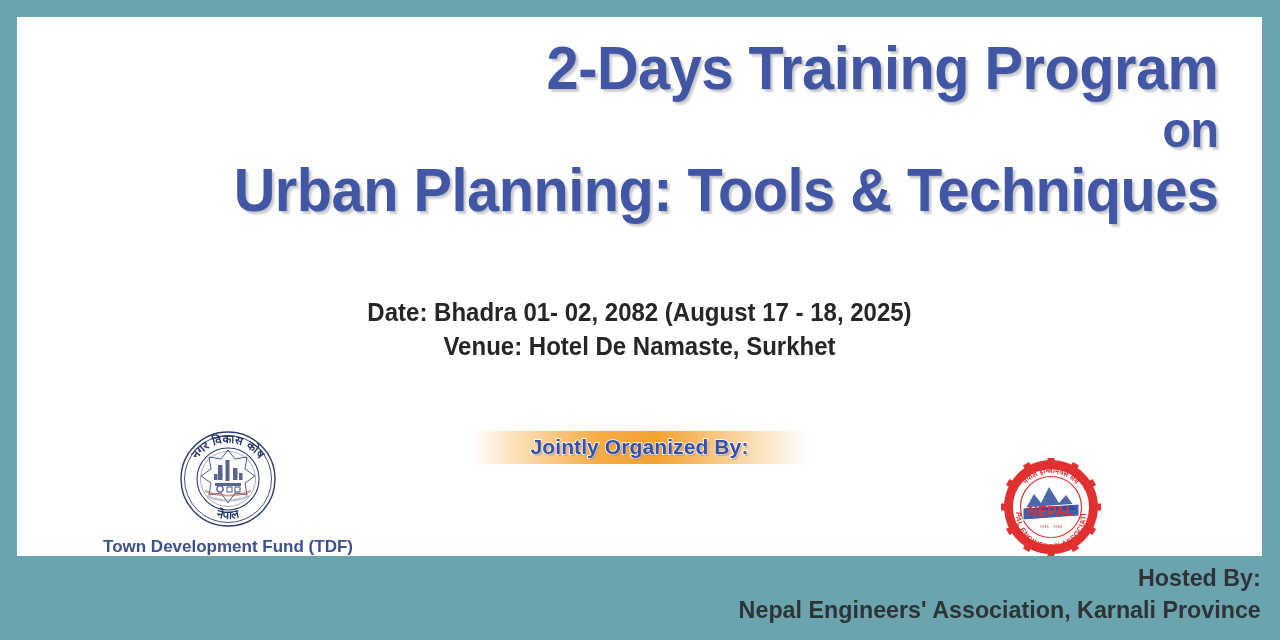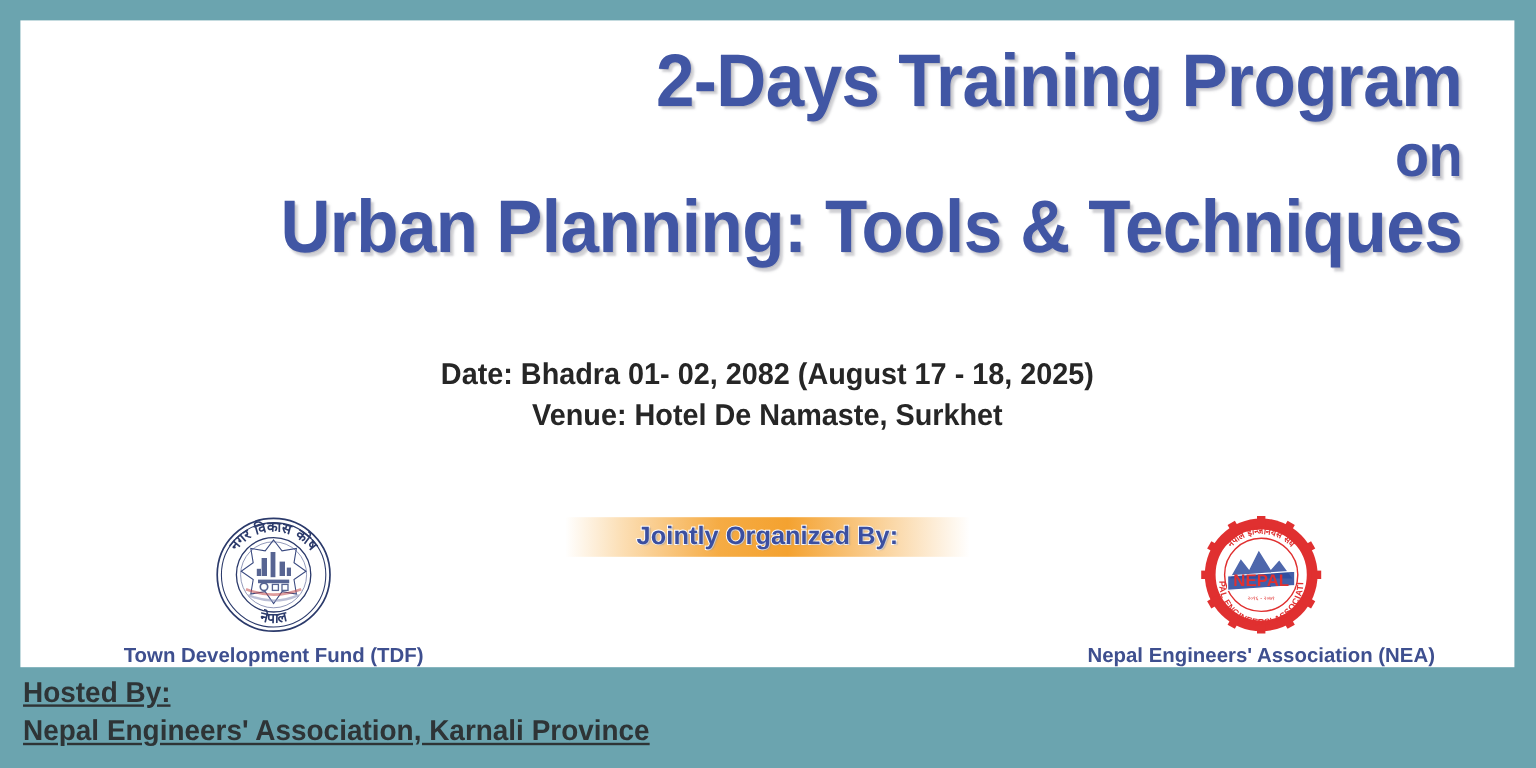--- a/index.html
+++ b/index.html
@@ -138,23 +138,22 @@
     color: #3e4f8f;
     white-space: nowrap;
   }
 
   
   .footer {
     position: absolute;
     left: 0;
     top: 562px;
     width: 100%;
-    text-align: left;
+    text-align: right;
     color: #2e3436;
-    text-decoration: underline;
   }
   .footer-line {
     font-size: 24px;
     font-weight: bold;
     line-height: 32px;
     white-space: nowrap;
     transform: scaleX(0.97);
   }
 </style>
 </head>
@@ -259,21 +258,20 @@
             <text font-size="7.4" font-weight="bold" fill="#e03030" letter-spacing="0.4" font-family="'Liberation Sans', sans-serif">
               <textPath href="#neaArc" startOffset="50%" text-anchor="middle">NEPAL ENGINEERS' ASSOCIATION</textPath>
             </text>
 
             <path id="neaArcTop" d="M16 49 A34 34 0 0 1 84 49" fill="none"></path>
             <text font-size="7.2" font-weight="bold" fill="#e03030" font-family="'DejaVu Sans', sans-serif">
               <textPath href="#neaArcTop" startOffset="50%" text-anchor="middle">नेपाल इन्जिनियर्स संघ</textPath>
             </text>
           </svg>
         </div>
-        <div class="logo-caption">Nepal Engineers' Association (NEA)</div>
       </div>
 
 
     </div>
   </div>
 
   <div class="footer">
     <div class="footer-line">Hosted By:</div>
     <div class="footer-line">Nepal Engineers' Association, Karnali Province</div>
   </div>

